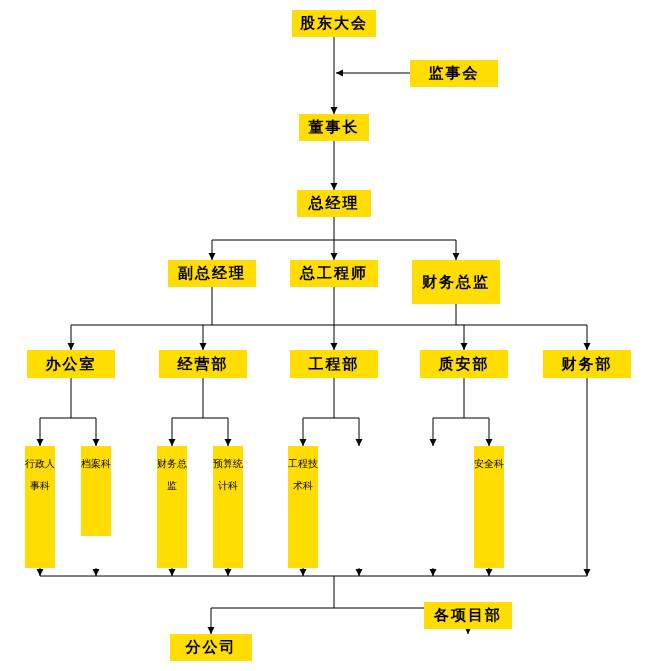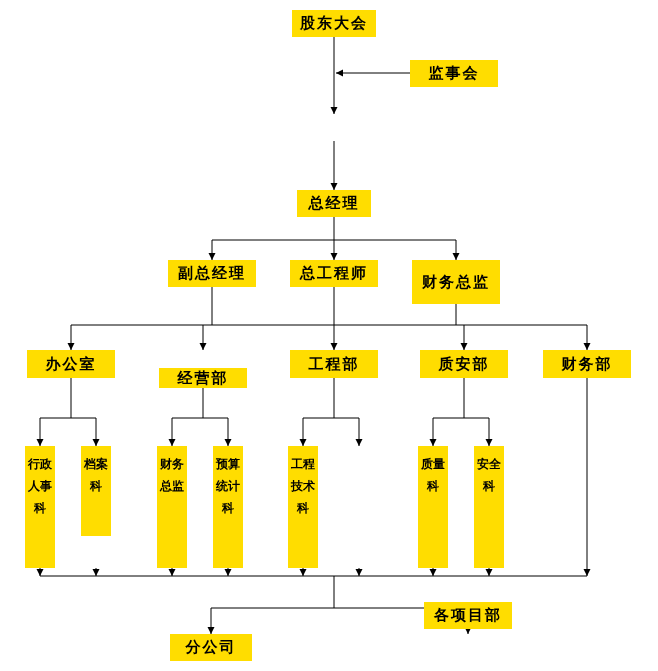--- a/index.html
+++ b/index.html
@@ -28,22 +28,22 @@
     display: flex;
     align-items: center;
     justify-content: center;
     text-align: center;
     white-space: nowrap;
   }
   .vbox {
     position: absolute;
     background: var(--box-fill, #ffdd00);
     color: var(--text-color, #000000);
-    font-weight: bold;
-    font-size: 12px;
+    font-weight: normal;
+    font-size: 10px;
     width: 30px;
     line-height: 22px;
     padding-top: 7px;
     text-align: center;
     word-break: break-all;
   }
 </style>
 </head>
 <body>
 
@@ -117,51 +117,51 @@
       <path d="M211,608 H468"></path>
       <path d="M211,608 V634" marker-end="url(#arw)"></path>
       <path d="M468,608 V634" marker-end="url(#arw)"></path>
     </g>
   </svg>
 
   <div class="box" style="left:292px;top:10px;width:84px;height:27px">股东大会</div>
 
   <div class="box" style="left:410px;top:60px;width:88px;height:27px">监事会</div>
 
+  <div class="box" style="left:299px;top:114px;width:70px;height:27px">董事长</div>
 
   <div class="box" style="left:297px;top:190px;width:74px;height:27px">总经理</div>
 
   <div class="box" style="left:168px;top:260px;width:88px;height:27px">副总经理</div>
 
   <div class="box" style="left:290px;top:260px;width:88px;height:27px">总工程师</div>
 
   <div class="box" style="left:412px;top:260px;width:88px;height:44px">财务总监</div>
 
   <div class="box" style="left:27px;top:350px;width:88px;height:28px">办公室</div>
 
-  <div class="box" style="left:159px;top:368px;width:88px;height:20px">经营部</div>
+  <div class="box" style="left:159px;top:350px;width:88px;height:28px">经营部</div>
 
   <div class="box" style="left:290px;top:350px;width:88px;height:28px">工程部</div>
 
   <div class="box" style="left:420px;top:350px;width:88px;height:28px">质安部</div>
 
   <div class="box" style="left:543px;top:350px;width:88px;height:28px">财务部</div>
 
   <div class="vbox" style="left:25px;top:446px;height:122px">行政人事科</div>
 
   <div class="vbox" style="left:81px;top:446px;height:90px">档案科</div>
 
   <div class="vbox" style="left:157px;top:446px;height:122px">财务总监</div>
 
   <div class="vbox" style="left:213px;top:446px;height:122px">预算统计科</div>
 
   <div class="vbox" style="left:288px;top:446px;height:122px">工程技术科</div>
 
 
-  <div class="vbox" style="left:418px;top:446px;height:122px">质量科</div>
 
   <div class="vbox" style="left:474px;top:446px;height:122px">安全科</div>
 
   <div class="box" style="left:170px;top:634px;width:82px;height:27px">分公司</div>
 
   <div class="box" style="left:424px;top:602px;width:88px;height:27px">各项目部</div>
 
 </div>
 
 </body></html>

